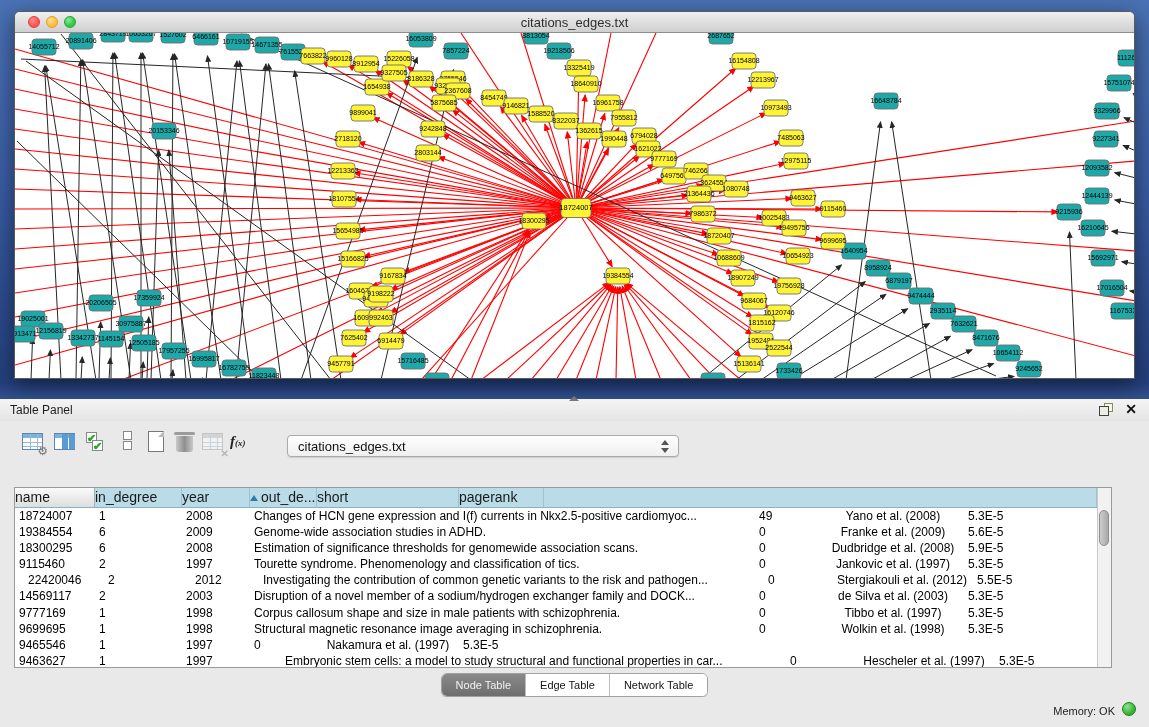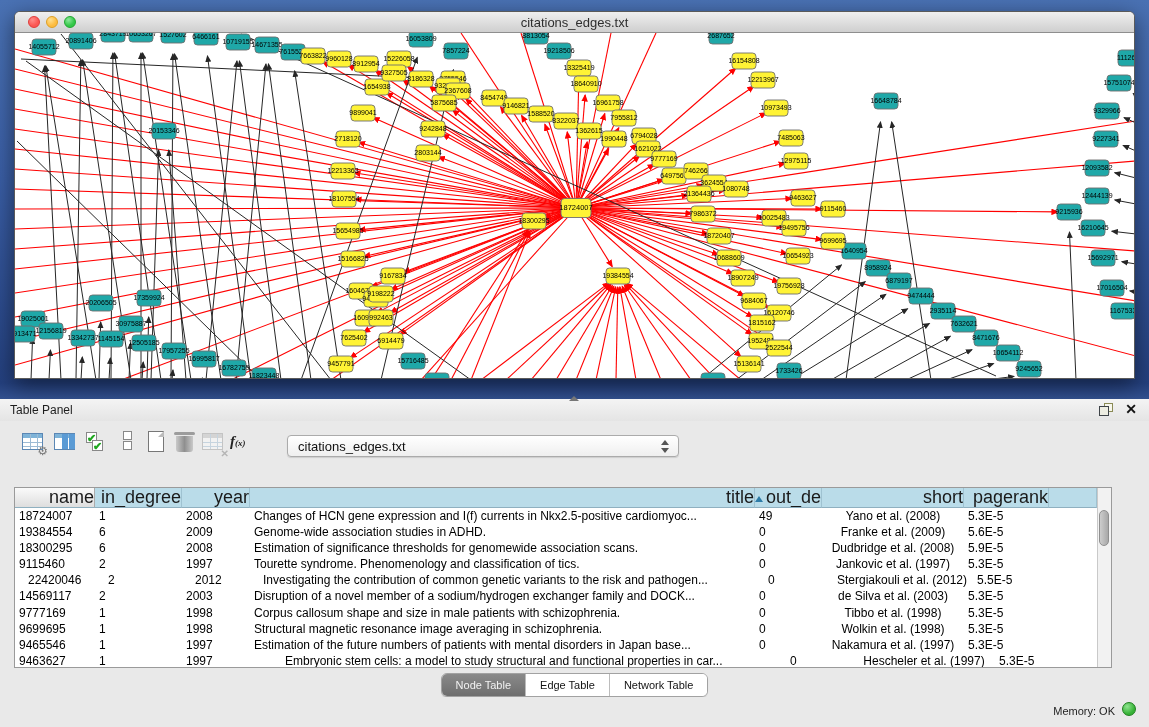--- a/index.html
+++ b/index.html
@@ -37,21 +37,21 @@
   .combo .val{position:absolute;left:10px;top:3px;font-size:13px;color:#111;}
   .combo .arrows{position:absolute;right:9px;top:4px;}
   .combo .arrows i{display:block;width:0;height:0;border-left:4px solid transparent;border-right:4px solid transparent;}
   .combo .arrows .up{border-bottom:5px solid #555;margin-bottom:3px;}
   .combo .arrows .dn{border-top:5px solid #555;}
   
   .tablebox{position:absolute;left:14px;top:487px;width:1098px;height:181px;background:#fff;
     border:1px solid #9A9A9A;box-sizing:border-box;}
   .thead{position:absolute;left:0;top:0;right:14px;height:20px;display:flex;}
   .th{height:20px;box-sizing:border-box;border-right:1px solid #9FC2D1;border-bottom:1px solid #8FB0C0;
-    background:#BADCE9;font-size:18px;color:#1A1A1A;text-align:right;line-height:19px;overflow:hidden;white-space:nowrap;cursor:pointer;}
+    background:#BADCE9;font-size:14px;color:#1A1A1A;text-align:left;line-height:19px;overflow:hidden;white-space:nowrap;cursor:pointer;}
   .th.first{background:linear-gradient(180deg,#FAFAFA,#DEDEDE);border-right:1px solid #ABABAB;}
   .th .sort{display:inline-block;width:0;height:0;border-left:4px solid transparent;border-right:4px solid transparent;
     border-bottom:6px solid #2E7CA8;margin-right:3px;vertical-align:1px;}
   .tbody{position:absolute;left:0;top:20px;right:14px;bottom:0;overflow:hidden;}
   .trow{display:flex;height:16.1px;cursor:default;}
   .td{box-sizing:border-box;font-size:12px;color:#000;line-height:16px;padding:0 4px;overflow:hidden;
     white-space:nowrap;}
   .vscroll{position:absolute;top:0;right:0;width:14px;bottom:0;background:#F2F2F2;border-left:1px solid #C9C9C9;box-sizing:border-box;}
   .vthumb{position:absolute;left:1px;top:22px;width:10px;height:36px;border-radius:5px;
     background:linear-gradient(90deg,#CDCDCD,#A8A8A8);border:1px solid #8F8F8F;box-sizing:border-box;cursor:pointer;}
@@ -600,21 +600,20 @@
           <i class="dn"></i>
         </span>
     </div>
   </div>
 
   <div class="tablebox">
     <div class="thead" id="thead">
         <div class="th first" style="width: 80px; flex: 0 0 80px;">name</div>
         <div class="th" style="width: 87px; flex: 0 0 87px;">in_degree</div>
         <div class="th" style="width: 68px; flex: 0 0 68px;">year</div>
-        <div class="th" style="width: 505px; flex: 0 0 505px;">title</div>
         <div class="th" style="width: 67px; flex: 0 0 67px;"><span class="sort"></span>out_de...</div>
         <div class="th" style="width: 142px; flex: 0 0 142px;">short</div>
         <div class="th" style="width: 85px; flex: 0 0 85px;">pagerank</div>
         <div class="th" style="flex: 1 1 auto;"></div>
       </div>
     <div class="tbody" id="tbody">
         <div class="trow">
           <div class="td" style="width: 80px; flex: 0 0 80px;">18724007</div>
           <div class="td" style="width: 87px; flex: 0 0 87px;">1</div>
           <div class="td" style="width: 68px; flex: 0 0 68px;">2008</div>
@@ -667,37 +666,36 @@
           <div class="td" style="width: 67px; flex: 0 0 67px;">0</div>
           <div class="td" style="width: 142px; flex: 0 0 142px; text-align: center;">de Silva et al. (2003)</div>
           <div class="td" style="width: 85px; flex: 0 0 85px;">5.3E-5</div>
         </div>
         <div class="trow">
           <div class="td" style="width: 80px; flex: 0 0 80px;">9777169</div>
           <div class="td" style="width: 87px; flex: 0 0 87px;">1</div>
           <div class="td" style="width: 68px; flex: 0 0 68px;">1998</div>
           <div class="td" style="width: 505px; flex: 0 0 505px;">Corpus callosum shape and size in male patients with schizophrenia.</div>
           <div class="td" style="width: 67px; flex: 0 0 67px;">0</div>
-          <div class="td" style="width: 142px; flex: 0 0 142px; text-align: center;">Tibbo et al. (1998)</div>
+          <div class="td" style="width: 142px; flex: 0 0 142px; text-align: center;">Tibbo et al. (1997)</div>
           <div class="td" style="width: 85px; flex: 0 0 85px;">5.3E-5</div>
         </div>
         <div class="trow">
           <div class="td" style="width: 80px; flex: 0 0 80px;">9699695</div>
           <div class="td" style="width: 87px; flex: 0 0 87px;">1</div>
           <div class="td" style="width: 68px; flex: 0 0 68px;">1998</div>
           <div class="td" style="width: 505px; flex: 0 0 505px;">Structural magnetic resonance image averaging in schizophrenia.</div>
           <div class="td" style="width: 67px; flex: 0 0 67px;">0</div>
           <div class="td" style="width: 142px; flex: 0 0 142px; text-align: center;">Wolkin et al. (1998)</div>
           <div class="td" style="width: 85px; flex: 0 0 85px;">5.3E-5</div>
         </div>
         <div class="trow">
           <div class="td" style="width: 80px; flex: 0 0 80px;">9465546</div>
           <div class="td" style="width: 87px; flex: 0 0 87px;">1</div>
           <div class="td" style="width: 68px; flex: 0 0 68px;">1997</div>
-          <div class="td" style="width: 505px; flex: 0 0 505px;">Estimation of the future numbers of patients with mental disorders in Japan base...</div>
           <div class="td" style="width: 67px; flex: 0 0 67px;">0</div>
           <div class="td" style="width: 142px; flex: 0 0 142px; text-align: center;">Nakamura et al. (1997)</div>
           <div class="td" style="width: 85px; flex: 0 0 85px;">5.3E-5</div>
         </div>
         <div class="trow">
           <div class="td" style="width: 80px; flex: 0 0 80px;">9463627</div>
           <div class="td" style="width: 87px; flex: 0 0 87px;">1</div>
           <div class="td" style="width: 68px; flex: 0 0 68px;">1997</div>
           <div class="td" style="width: 505px; flex: 0 0 505px; margin-left: 31px;">Embryonic stem cells: a model to study structural and functional properties in car...</div>
           <div class="td" style="width: 67px; flex: 0 0 67px;">0</div>

